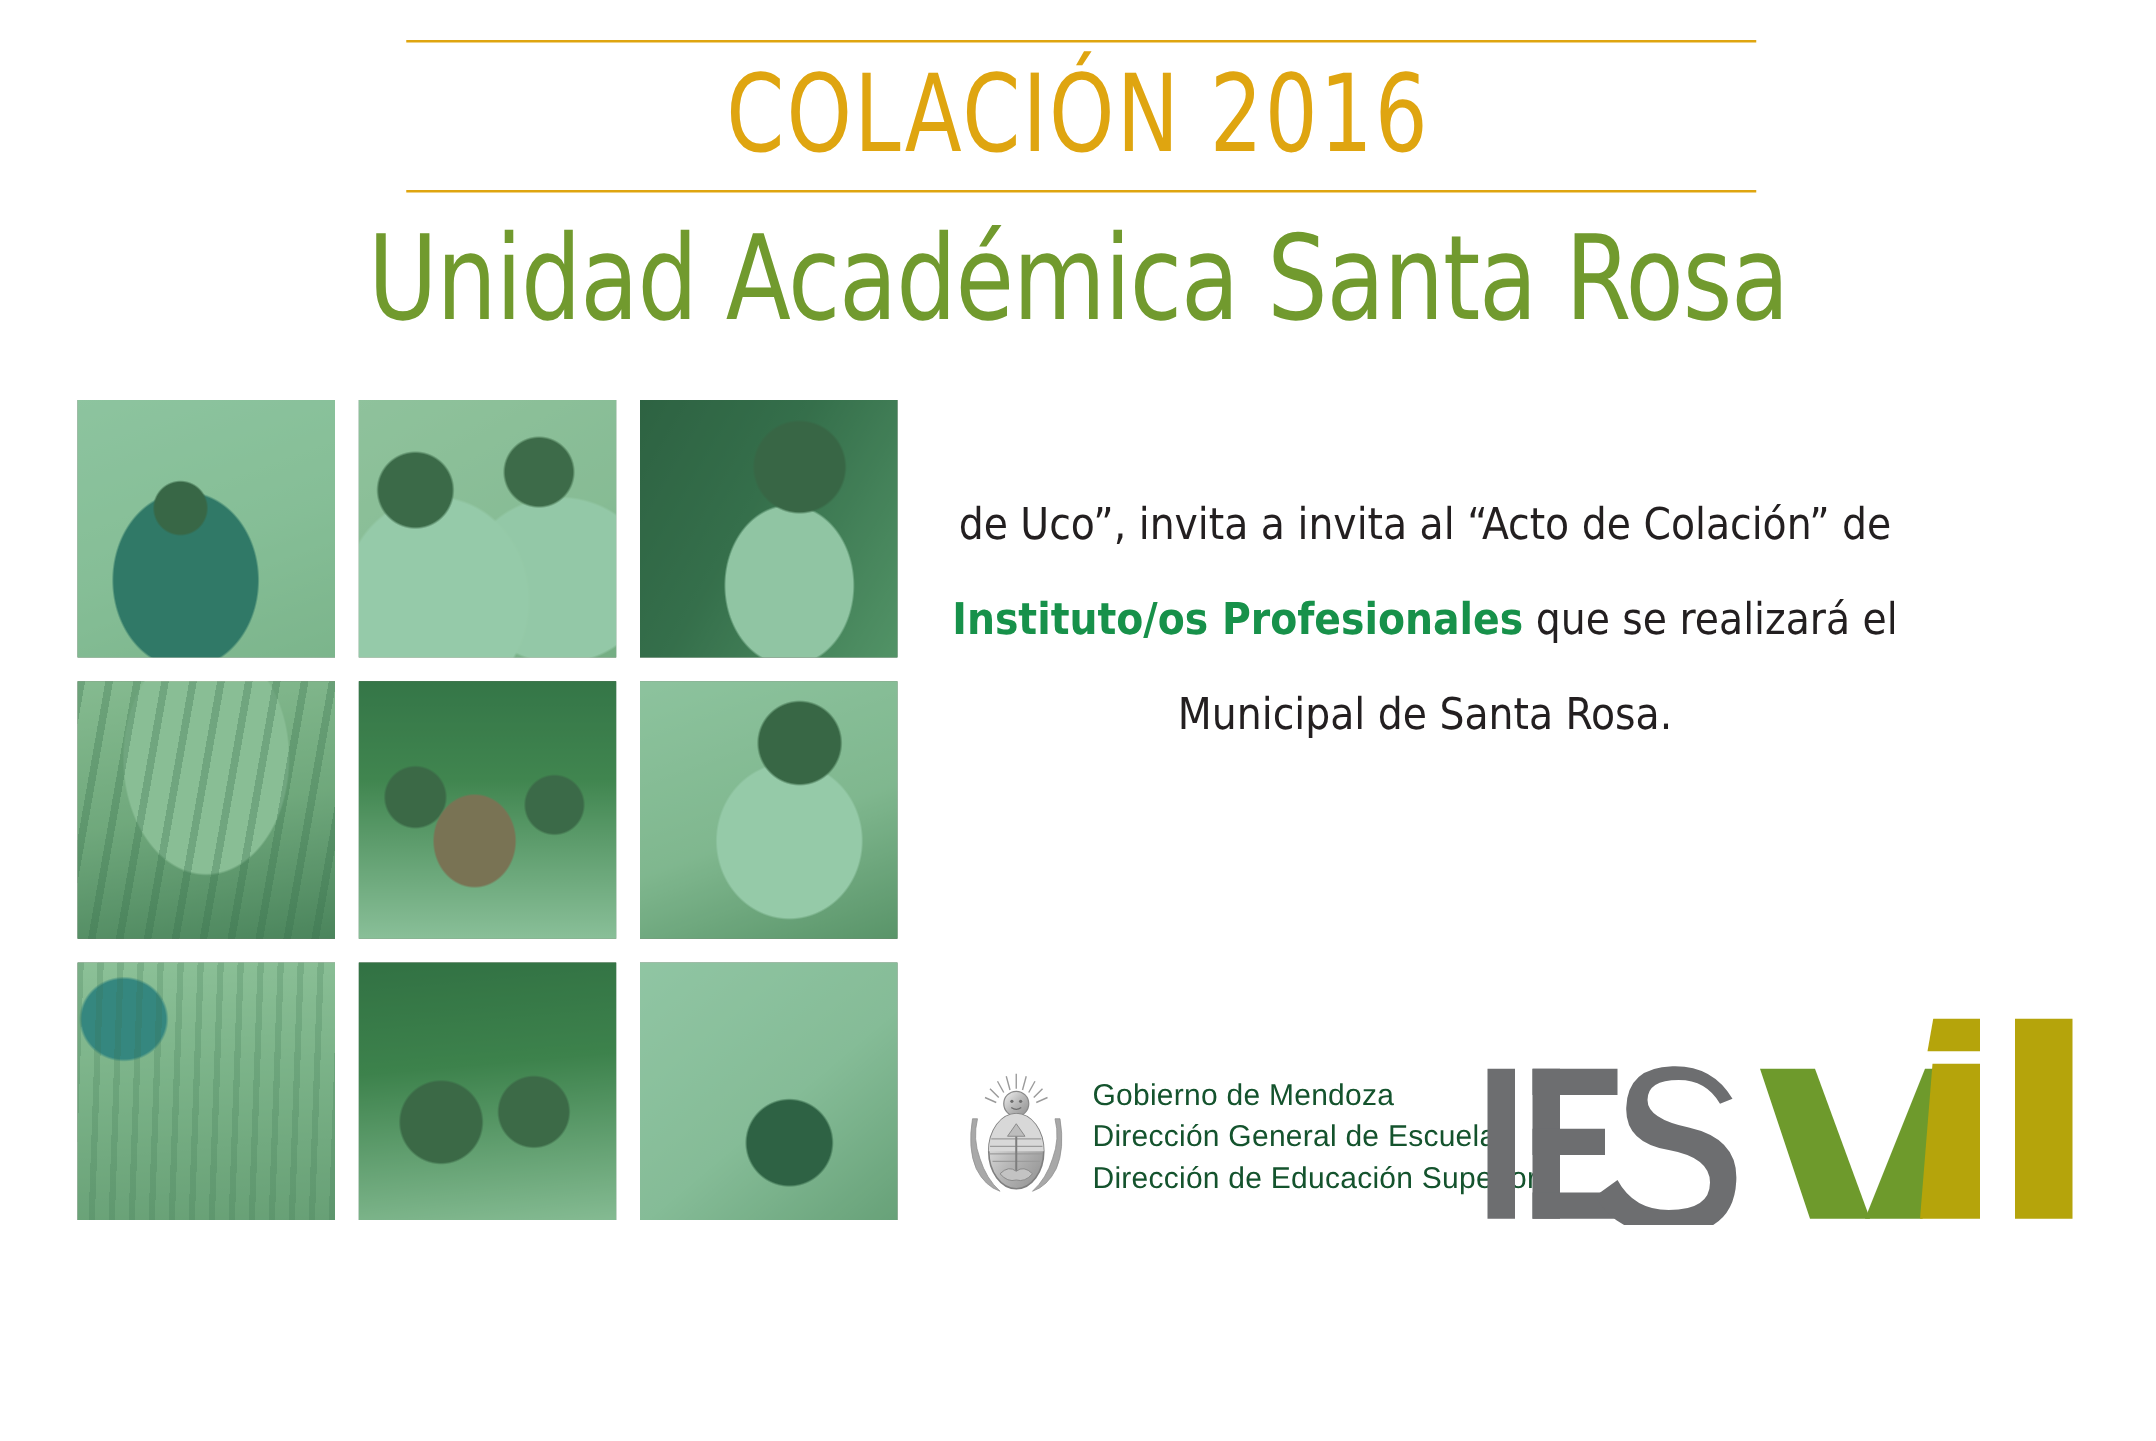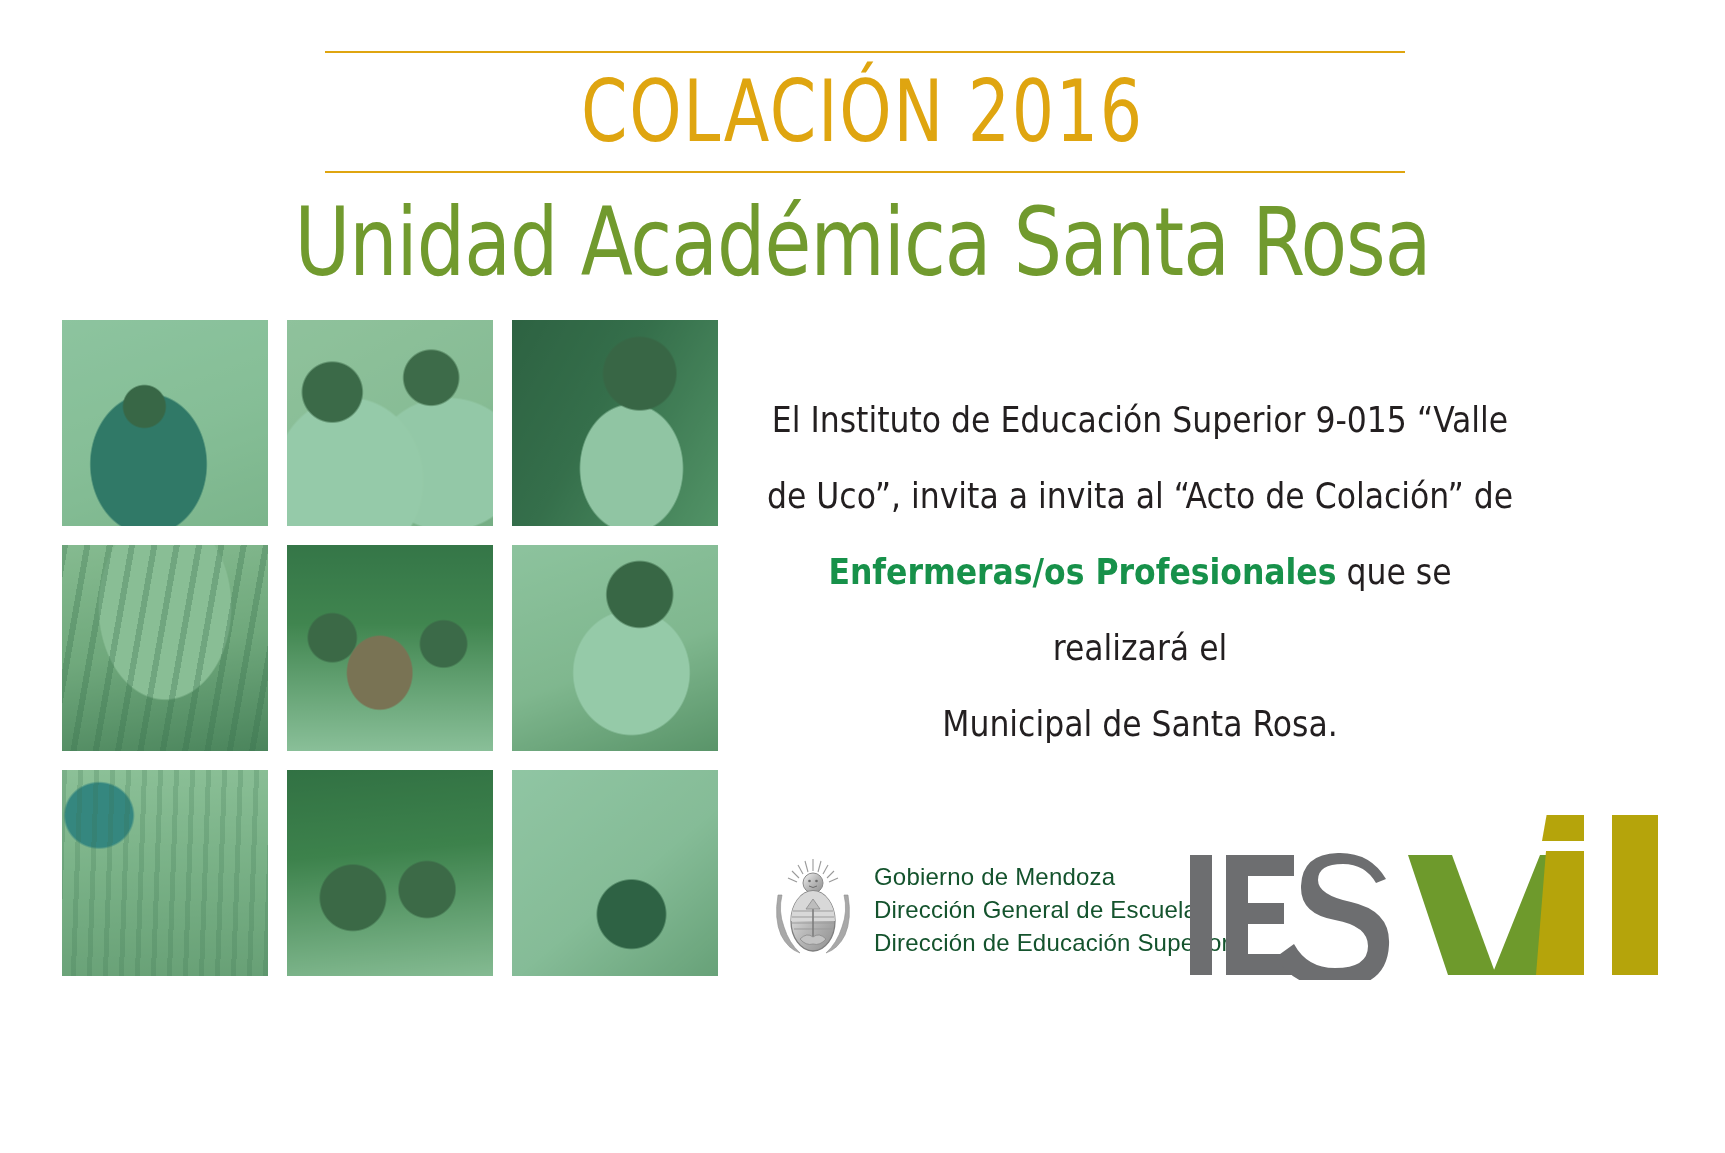--- a/index.html
+++ b/index.html
@@ -6,21 +6,21 @@
   body{
     width:1725px;height:1153px;
     background:#ffffff;
     font-family:"Liberation Sans", sans-serif;
     overflow:hidden;
     position:relative;
   }
   .poster{position:relative;width:1725px;height:1153px;background:#fff;}
 
   
-  .header{position:absolute;left:0;top:0;width:1725px;height:300px;margin-top:19px;}
+  .header{position:absolute;left:0;top:0;width:1725px;height:300px;}
   .rule{position:absolute;left:325px;width:1080px;height:2px;background:#dfa510;}
   .rule.top{top:32px;}
   .rule.bottom{top:152px;}
   .title{
     position:absolute;left:0;top:40px;width:1725px;
     text-align:center;
     color:#dfa510;
     font-family:"Liberation Sans Narrow","DejaVu Sans Condensed","Liberation Sans",sans-serif;
     font-size:86px;
     font-weight:400;
@@ -166,23 +166,22 @@
         <div class="scene sc8"></div>
         <div class="tint"></div>
       </div>
     <div class="photo">
         <div class="scene sc9"></div>
         <div class="tint"></div>
       </div>
   </div>
 
   <div class="body-copy">
-    <div>El Instituto de Educación Superior 9-015  “Valle</div>
     <div>de Uco”, invita a invita al “Acto de Colación” de</div>
-    <div><span class="hl">Enfermeras/os Profesionales</span><span> que se realizará el</span></div>
+    <div><span class="hl">Instituto/os Profesionales</span><span> que se realizará el</span></div>
     <div>Municipal de Santa Rosa.</div>
   </div>
 
   <div class="gov">
     <span class="crest">
       <svg viewBox="0 0 86 108" width="86" height="108" aria-hidden="true">
         <defs>
           <linearGradient id="gsilver" x1="0" y1="0" x2="1" y2="1">
             <stop offset="0" stop-color="#f2f2f2"></stop>
               <stop offset="0.5" stop-color="#b9b9b9"></stop>

